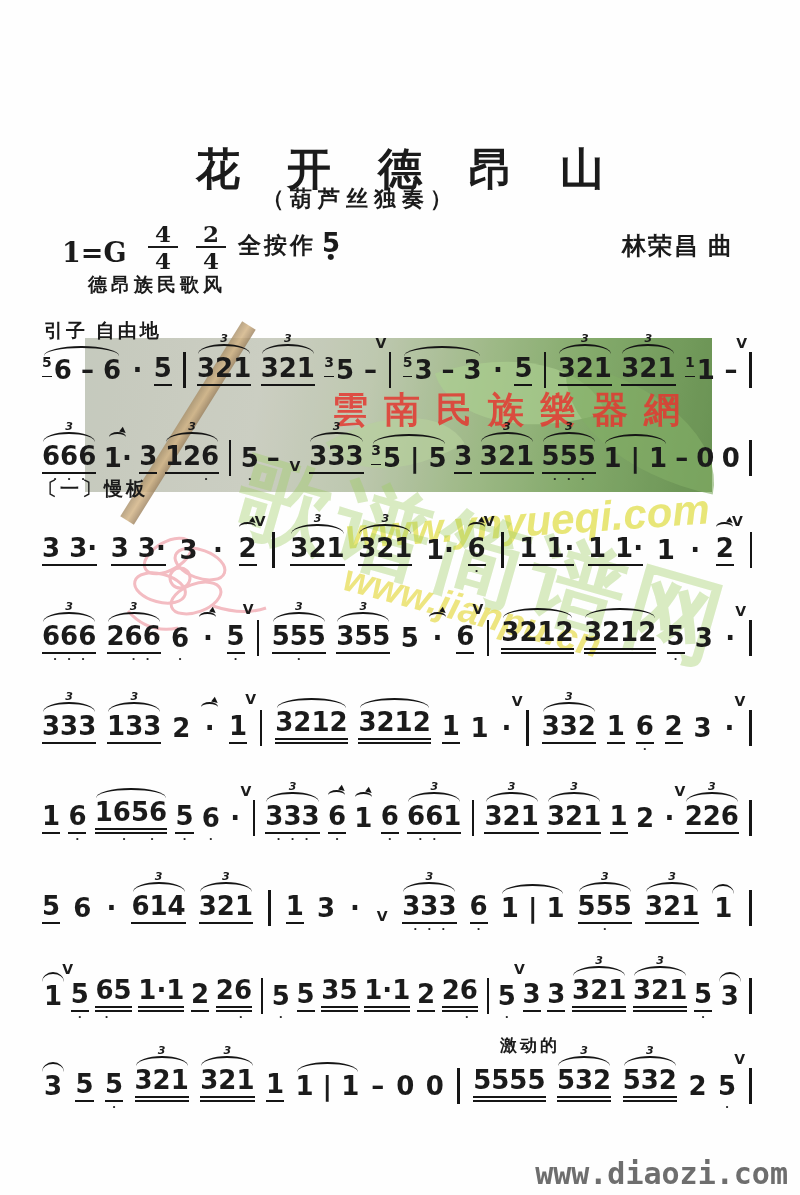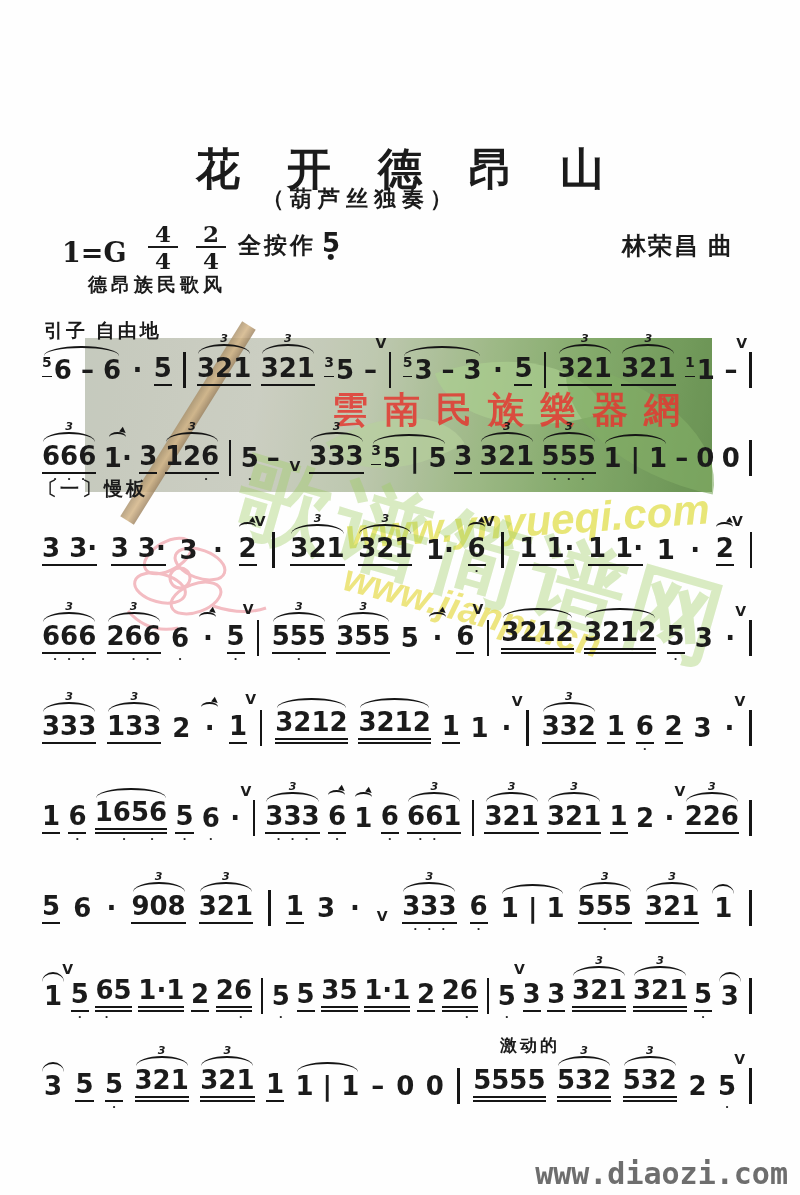--- a/index.html
+++ b/index.html
@@ -1017,21 +1017,21 @@
           <span class="d">·</span>
         </span>
         <span class="lodots"></span>
       </span>
       <span class="tok">
         <span class="top">
           <i class="trin">3</i>
           <b class="arcline"></b>
         </span>
         <span class="mid">
-          <span class="d u1">908</span>
+          <span class="d u1">614</span>
         </span>
         <span class="lodots"></span>
       </span>
       <span class="tok">
         <span class="top">
           <i class="trin">3</i>
           <b class="arcline"></b>
         </span>
         <span class="mid">
           <span class="d u1">321</span>

